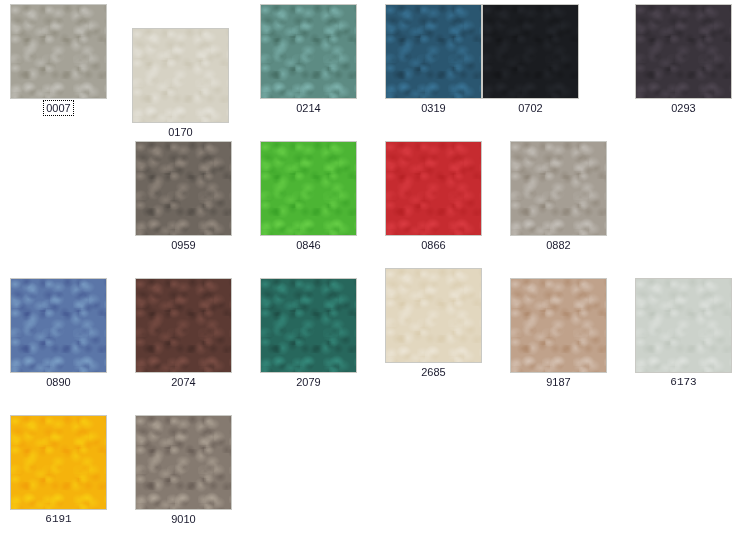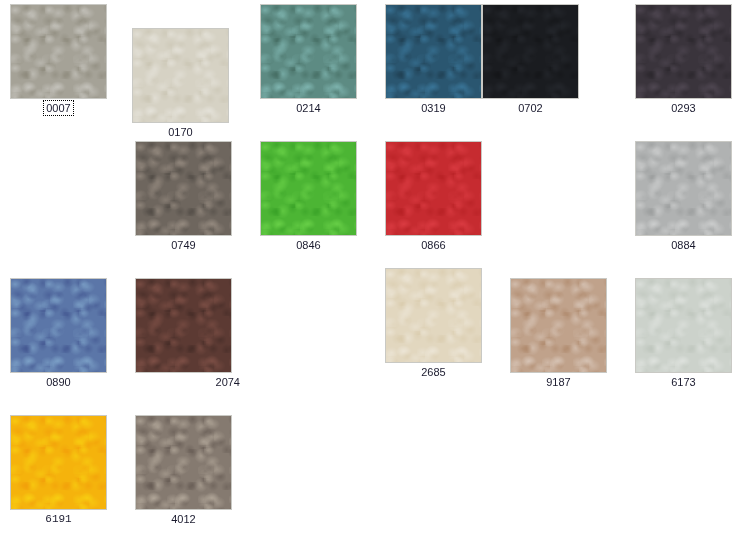--- a/index.html
+++ b/index.html
@@ -122,75 +122,81 @@
     <div class="swatch-cell" style="left: 625px; top: 0px;">
       <div class="swatch-chip" style="background-color: rgb(58, 52, 60); border-color: rgb(201, 201, 196); width: 97px; height: 95px;">
         <div class="swatch-texture"></div>
       </div>
       <div class="swatch-label" style="color: rgb(26, 26, 46);"><span>0293</span></div>
     </div>
     <div class="swatch-cell" style="left: 125px; top: 137px;">
       <div class="swatch-chip" style="background-color: rgb(110, 102, 94); border-color: rgb(201, 201, 196); width: 97px; height: 95px;">
         <div class="swatch-texture"></div>
       </div>
-      <div class="swatch-label" style="color: rgb(26, 26, 46);"><span>0749</span></div>
+      <div class="swatch-label" style="color: rgb(26, 26, 46);"><span>0959</span></div>
     </div>
     <div class="swatch-cell" style="left: 250px; top: 137px;">
       <div class="swatch-chip" style="background-color: rgb(76, 181, 52); border-color: rgb(201, 201, 196); width: 97px; height: 95px;">
         <div class="swatch-texture"></div>
       </div>
       <div class="swatch-label" style="color: rgb(26, 26, 46);"><span>0846</span></div>
     </div>
     <div class="swatch-cell" style="left: 375px; top: 137px;">
       <div class="swatch-chip" style="background-color: rgb(198, 43, 48); border-color: rgb(201, 201, 196); width: 97px; height: 95px;">
         <div class="swatch-texture"></div>
       </div>
       <div class="swatch-label" style="color: rgb(26, 26, 46);"><span>0866</span></div>
     </div>
-    <div class="swatch-cell" style="left: 625px; top: 137px;">
-      <div class="swatch-chip" style="background-color: rgb(176, 178, 178); border-color: rgb(201, 201, 196); width: 97px; height: 95px;">
-        <div class="swatch-texture"></div>
-      </div>
-      <div class="swatch-label" style="color: rgb(26, 26, 46);"><span>0884</span></div>
+    <div class="swatch-cell" style="left: 500px; top: 137px;">
+      <div class="swatch-chip" style="background-color: rgb(165, 158, 148); border-color: rgb(201, 201, 196); width: 97px; height: 95px;">
+        <div class="swatch-texture"></div>
+      </div>
+      <div class="swatch-label" style="color: rgb(26, 26, 46);"><span>0882</span></div>
     </div>
     <div class="swatch-cell" style="left: 0px; top: 274px;">
       <div class="swatch-chip" style="background-color: rgb(91, 118, 168); border-color: rgb(201, 201, 196); width: 97px; height: 95px;">
         <div class="swatch-texture"></div>
       </div>
       <div class="swatch-label" style="color: rgb(26, 26, 46);"><span>0890</span></div>
     </div>
     <div class="swatch-cell" style="left: 125px; top: 274px;">
       <div class="swatch-chip" style="background-color: rgb(92, 58, 51); border-color: rgb(201, 201, 196); width: 97px; height: 95px;">
         <div class="swatch-texture"></div>
       </div>
-      <div class="swatch-label" style="color: rgb(26, 26, 46); text-align: right;"><span>2074</span></div>
+      <div class="swatch-label" style="color: rgb(26, 26, 46);"><span>2074</span></div>
+    </div>
+    <div class="swatch-cell" style="left: 250px; top: 274px;">
+      <div class="swatch-chip" style="background-color: rgb(39, 103, 92); border-color: rgb(201, 201, 196); width: 97px; height: 95px;">
+        <div class="swatch-texture"></div>
+      </div>
+      <div class="swatch-label" style="color: rgb(26, 26, 46);"><span>2079</span></div>
     </div>
     <div class="swatch-cell" style="left: 375px; top: 264px;">
       <div class="swatch-chip" style="background-color: rgb(226, 215, 191); border-color: rgb(201, 201, 196); width: 97px; height: 95px;">
         <div class="swatch-texture"></div>
       </div>
       <div class="swatch-label" style="color: rgb(26, 26, 46);"><span>2685</span></div>
     </div>
     <div class="swatch-cell" style="left: 500px; top: 274px;">
       <div class="swatch-chip" style="background-color: rgb(192, 162, 139); border-color: rgb(201, 201, 196); width: 97px; height: 95px;">
         <div class="swatch-texture"></div>
       </div>
       <div class="swatch-label" style="color: rgb(26, 26, 46);"><span>9187</span></div>
     </div>
     <div class="swatch-cell" style="left: 625px; top: 274px;">
       <div class="swatch-chip" style="background-color: rgb(204, 210, 203); border-color: rgb(201, 201, 196); width: 97px; height: 95px;">
         <div class="swatch-texture"></div>
       </div>
-      <div class="swatch-label" style="color: rgb(26, 26, 46);"><span>6173</span></div>
+      <div class="swatch-label" style="color: rgb(26, 26, 46); font-family: Liberation Mono, monospace;"><span>6173</span></div>
     </div>
     <div class="swatch-cell" style="left: 0px; top: 411px;">
       <div class="swatch-chip" style="background-color: rgb(245, 179, 12); border-color: rgb(201, 201, 196); width: 97px; height: 95px;">
         <div class="swatch-texture"></div>
       </div>
       <div class="swatch-label" style="color: rgb(26, 26, 46); font-family: Liberation Mono, monospace;"><span>6191</span></div>
     </div>
     <div class="swatch-cell" style="left: 125px; top: 411px;">
       <div class="swatch-chip" style="background-color: rgb(133, 122, 112); border-color: rgb(201, 201, 196); width: 97px; height: 95px;">
         <div class="swatch-texture"></div>
       </div>
-      <div class="swatch-label" style="color: rgb(26, 26, 46);"><span>4012</span></div>
+      <div class="swatch-label" style="color: rgb(26, 26, 46);"><span>9010</span></div>
     </div>
   </div>
 
 </body></html>

